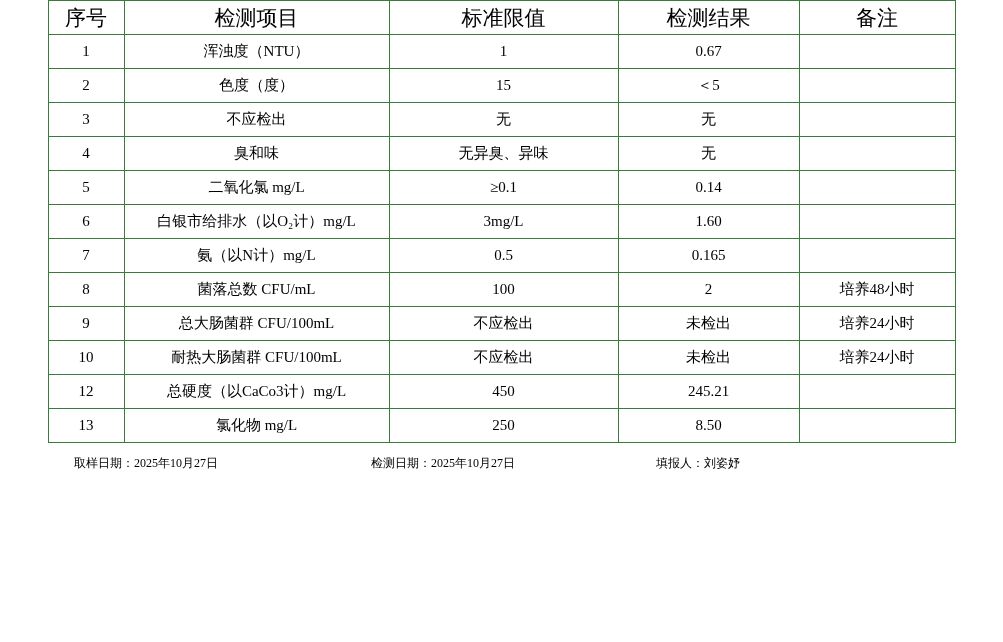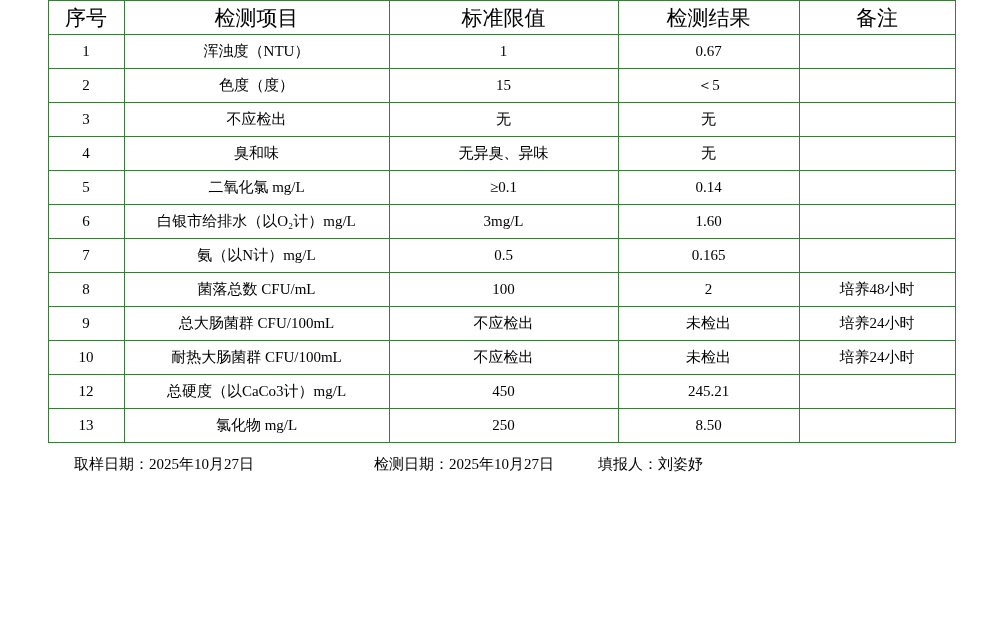--- a/index.html
+++ b/index.html
@@ -53,30 +53,31 @@
   col.c-no    { width: 76px; }
   col.c-item  { width: 265px; }
   col.c-limit { width: 229px; }
   col.c-res   { width: 181px; }
   col.c-note  { width: 156px; }
   .footer {
     margin: 0 auto;
     width: 907px;
     display: flex;
     align-items: center;
-    font-size: 15px;
+    font-size: 12px;
     margin-top: 12px;
     padding-left: 26px;
     box-sizing: border-box;
+    gap: 33px;
   }
   .footer .f-item {
     white-space: nowrap;
   }
   .f-sample { margin-right: 120px; }
-  .f-test   { margin-right: 44px; }
+  .f-test   { margin-right: 108px; }
 </style>
 </head>
 <body>
 
 <div class="page">
 
 
   <table class="report">
     <colgroup>
       <col class="c-no">

